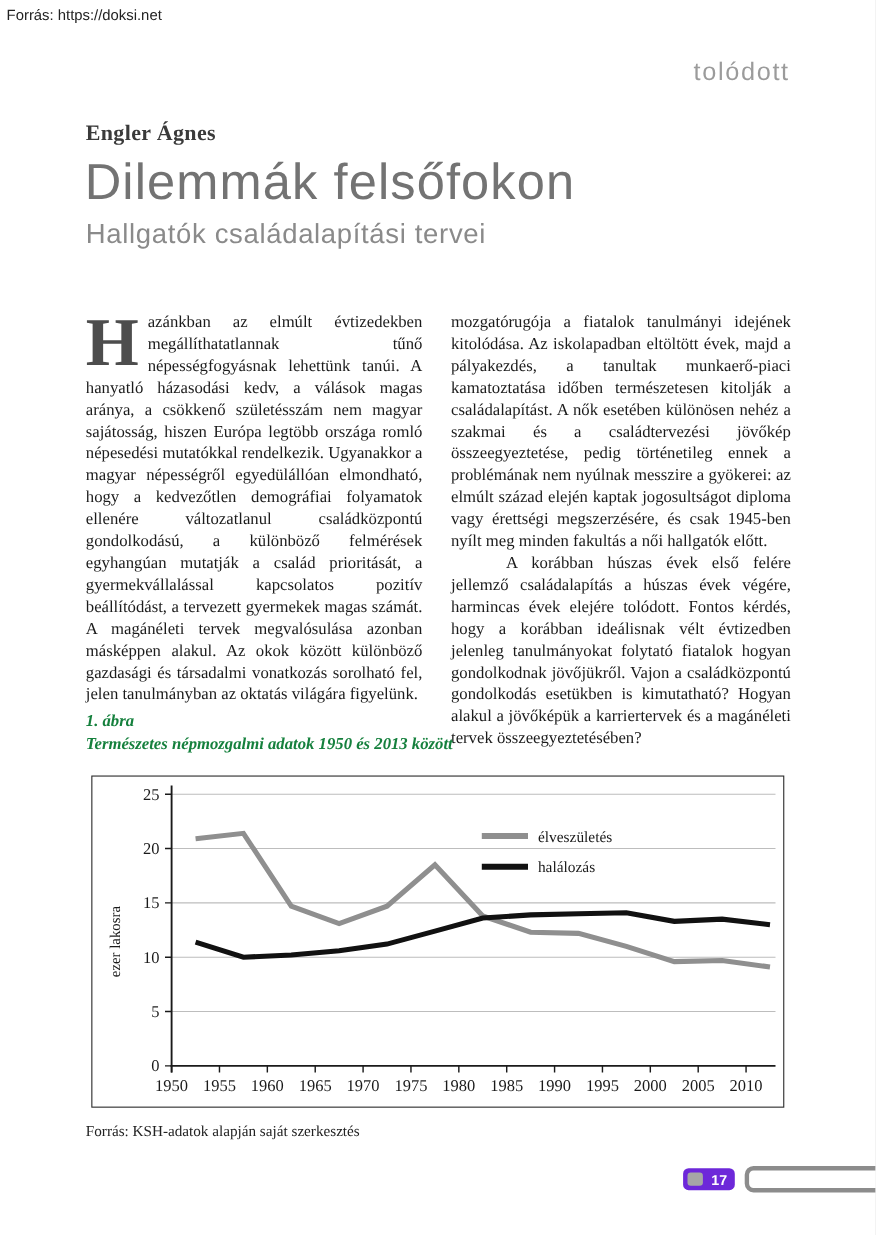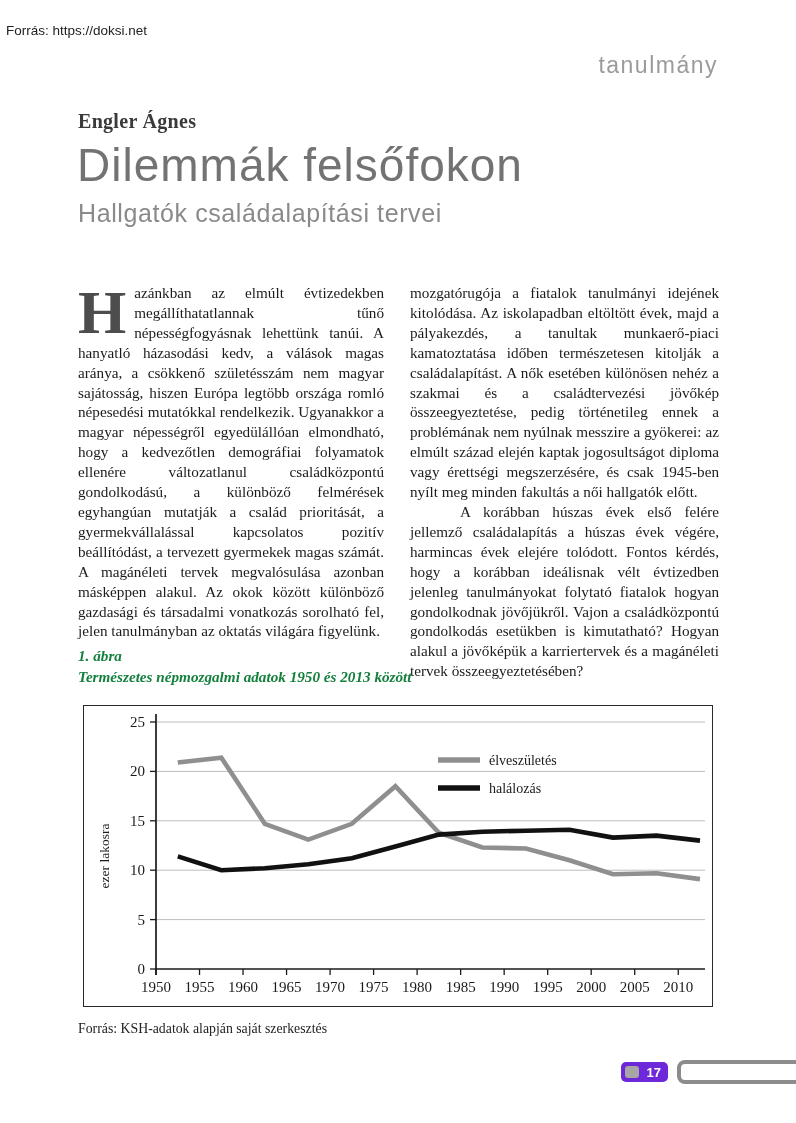--- a/index.html
+++ b/index.html
@@ -1,20 +1,20 @@
 <!DOCTYPE html>
 <html lang="hu"><head>
 <meta charset="utf-8">
 <style>
   html,body{margin:0;padding:0;background:#e9e9e9;}
   .page{position:relative;width:796px;height:1123px;background:#ffffff;overflow:hidden;
         font-family:"Liberation Serif", serif;color:#1b1b1b;margin:0 auto;}
   .abs{position:absolute;}
 
-  .doksi-note{top:6px;left:6px;font-family:"Liberation Sans", sans-serif;font-size:13.5px;color:#222;margin-top:17px;}
+  .doksi-note{top:6px;left:6px;font-family:"Liberation Sans", sans-serif;font-size:13.5px;color:#222;}
   .journal-label{top:52px;right:78px;font-family:"Liberation Sans", sans-serif;font-weight:400;
                  font-size:23px;color:#9b9b9b;letter-spacing:1.5px;}
 
   .author{top:110px;left:78px;font-size:20px;font-weight:bold;color:#3a3a3a;letter-spacing:.3px;}
   .title{top:138px;left:77px;font-family:"Liberation Sans", sans-serif;font-size:46px;
          color:#737373;letter-spacing:1px;font-weight:400;}
   .subtitle{top:199px;left:78px;font-family:"Liberation Sans", sans-serif;font-size:25px;
             color:#8a8a8a;letter-spacing:.6px;font-weight:400;}
 
   .columns{top:283px;left:78px;width:641px;display:flex;gap:26px;}
@@ -43,21 +43,21 @@
   .footer-bar{top:1060px;left:677px;width:130px;height:24px;background:#ffffff;
               border:4px solid #8c8c8c;border-radius:8px 0 0 8px;box-sizing:border-box;}
 </style>
 </head>
 <body>
 
 <div class="page">
 
   <div class="abs doksi-note">Forrás: https://doksi.net</div>
 
-  <div class="abs journal-label">tanulmány</div>
+  <div class="abs journal-label">tolódott</div>
 
   <div class="abs author">Engler Ágnes</div>
   <div class="abs title">Dilemmák felsőfokon</div>
   <div class="abs subtitle">Hallgatók családalapítási tervei</div>
 
   <div class="abs columns">
     <div class="col col-left">
       <p><span class="dropcap">H</span><span>azánkban az elmúlt évtizedekben megállíthatatlannak tűnő népességfogyásnak lehettünk tanúi. A hanyatló házasodási kedv, a válások magas aránya, a csökkenő születésszám nem magyar sajátosság, hiszen Európa legtöbb országa romló népesedési mutatókkal rendelkezik. Ugyanakkor a magyar népességről egyedülállóan elmondható, hogy a kedvezőtlen demográfiai folyamatok ellenére változatlanul családközpontú gondolkodású, a különböző felmérések egyhangúan mutatják a család prioritását, a gyermekvállalással kapcsolatos pozitív beállítódást, a tervezett gyermekek magas számát. A magánéleti tervek megvalósulása azonban másképpen alakul. Az okok között különböző gazdasági és társadalmi vonatkozás sorolható fel, jelen tanulmányban az oktatás világára figyelünk.</span></p>
     </div>
     <div class="col col-right">

